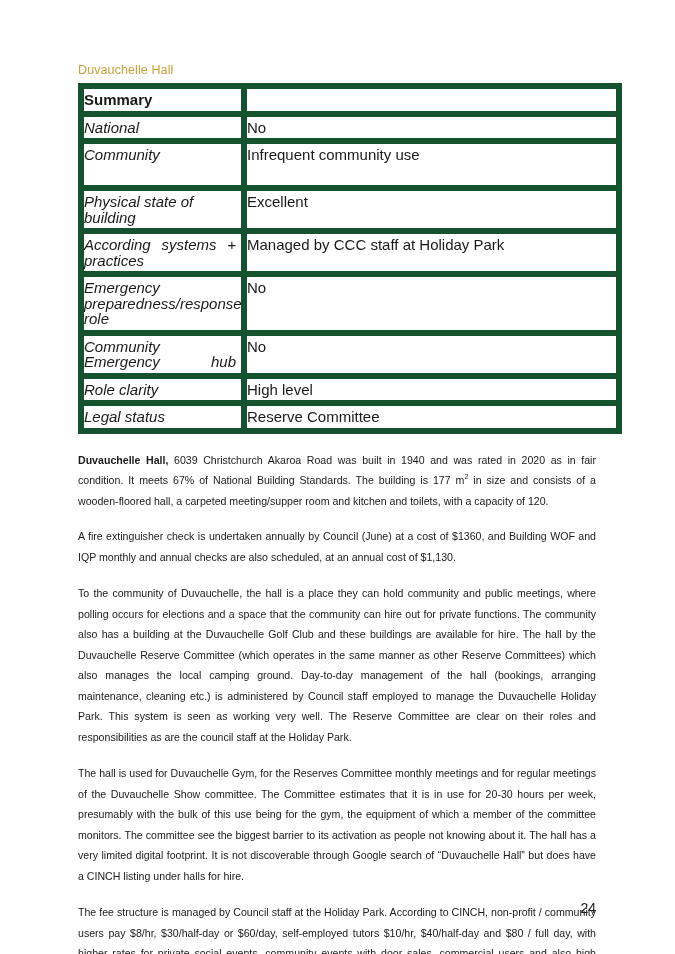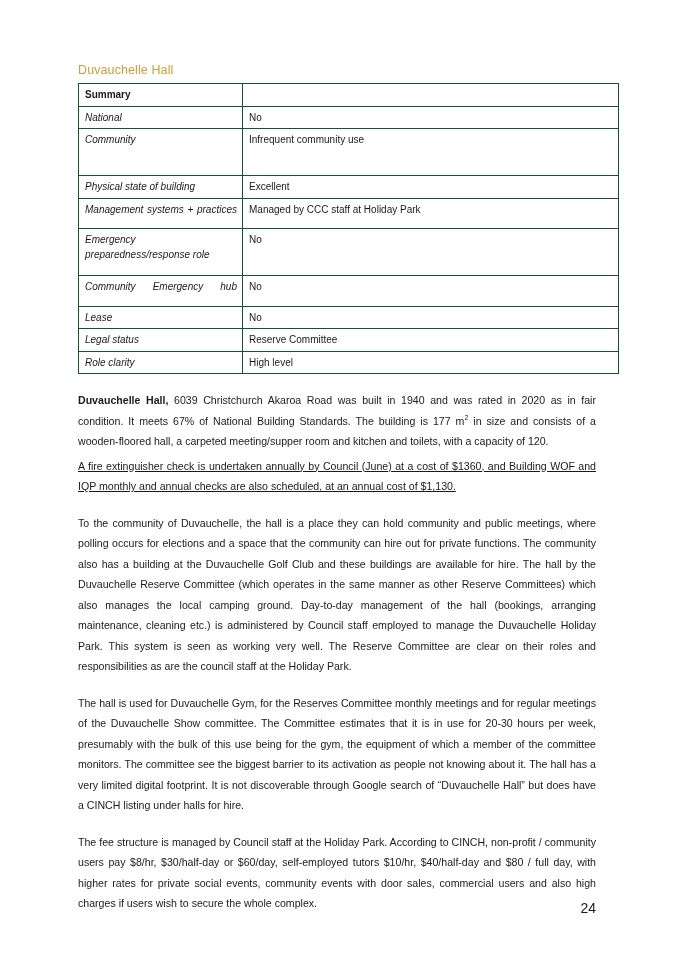--- a/index.html
+++ b/index.html
@@ -36,23 +36,23 @@
     letter-spacing: 0.1px;
     line-height: 16px;
   }
   table.summary-table {
     border-collapse: collapse;
     width: 518px;
     table-layout: fixed;
     margin: 0;
   }
   table.summary-table td {
-    border: 1px solid #14532d;
-    padding: 3px 5px 3px 6px;
-    font-size: 10px;
+    border: 6px solid #14532d;
+    padding: 3px 5px 3px 0;
+    font-size: 15px;
     line-height: 15.5px;
     vertical-align: top;
     color: #1a1a1a;
   }
   td.label-cell {
     width: 152px;
     font-style: italic;
   }
   td.label-cell.justify-label {
     text-align: justify;
@@ -70,21 +70,21 @@
   .row-tall-2b { height: 31px; }
 
   .body-text {
     font-size: 10.6px;
     line-height: 20.5px;
     text-align: justify;
     margin: 0;
     color: #1a1a1a;
   }
   .para-block { margin-top: 16px; }
-  .para-gap-1 { margin-top: 4px; text-decoration: underline; }
+  .para-gap-1 { margin-top: 15px; }
   .lead-in { font-weight: bold; }
   sup {
     font-size: 7px;
     vertical-align: super;
     line-height: 0;
   }
   .page-number {
     position: absolute;
     left: 0; top: 0;
     width: 518px;
@@ -113,42 +113,38 @@
         </tr>
         <tr class="row-tall-3">
           <td class="label-cell">Community</td>
           <td class="value-cell">Infrequent community use</td>
         </tr>
         <tr>
           <td class="label-cell">Physical state of building</td>
           <td class="value-cell">Excellent</td>
         </tr>
         <tr class="row-tall-2">
-          <td class="label-cell justify-label">Management systems + practices</td>
+          <td class="label-cell justify-label">According systems + practices</td>
           <td class="value-cell">Managed by CCC staff at Holiday Park</td>
         </tr>
         <tr class="row-tall-3">
           <td class="label-cell">Emergency preparedness/response role</td>
           <td class="value-cell">No</td>
         </tr>
         <tr class="row-tall-2b">
           <td class="label-cell justify-label">Community Emergency hub</td>
           <td class="value-cell">No</td>
         </tr>
         <tr>
-          <td class="label-cell">Lease</td>
-          <td class="value-cell">No</td>
+          <td class="label-cell">Role clarity</td>
+          <td class="value-cell">High level</td>
         </tr>
         <tr>
           <td class="label-cell">Legal status</td>
           <td class="value-cell">Reserve Committee</td>
-        </tr>
-        <tr>
-          <td class="label-cell">Role clarity</td>
-          <td class="value-cell">High level</td>
         </tr>
       </tbody>
     </table>
 
     <p class="body-text para-block"><span class="lead-in">Duvauchelle Hall,</span><span> 6039 Christchurch Akaroa Road was built in 1940 and was rated in 2020 as in fair condition. It meets 67% of National Building Standards. The building is 177 m</span><sup>2</sup><span> in size and consists of a wooden-floored hall, a carpeted meeting/supper room and kitchen and toilets, with a capacity of 120.</span></p>
 
     <p class="body-text para-gap-1"> A fire extinguisher check is undertaken annually by Council (June) at a cost of $1360, and Building WOF and IQP monthly and annual checks are also scheduled, at an annual cost of $1,130.</p>
 
     <p class="body-text para-block">To the community of Duvauchelle, the hall is a place they can hold community and public meetings, where polling occurs for elections and a space that the community can hire out for private functions. The community also has a building at the Duvauchelle Golf Club and these buildings are available for hire. The hall by the Duvauchelle Reserve Committee (which operates in the same manner as other Reserve Committees) which also manages the local camping ground. Day-to-day management of the hall (bookings, arranging maintenance, cleaning etc.) is administered by Council staff employed to manage the Duvauchelle Holiday Park. This system is seen as working very well. The Reserve Committee are clear on their roles and responsibilities as are the council staff at the Holiday Park.</p>
 

